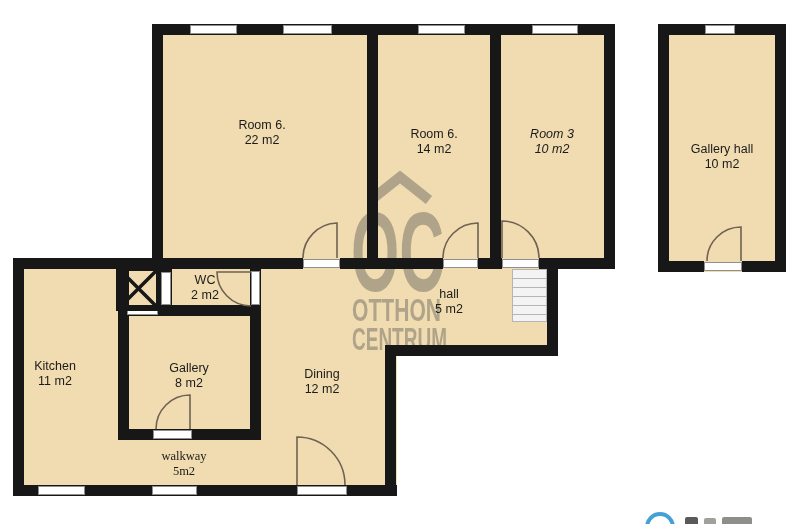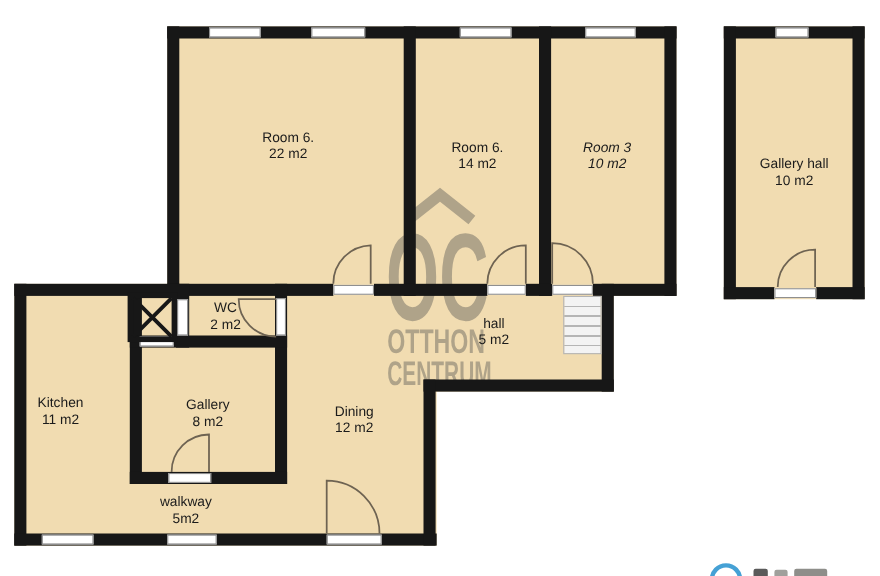--- a/index.html
+++ b/index.html
@@ -129,21 +129,21 @@
     <div>11 m2</div>
   </div>
   <div class="label" style="left:189px;top:376px;">
     <div>Gallery</div>
     <div>8 m2</div>
   </div>
   <div class="label" style="left:322px;top:382px;">
     <div>Dining</div>
     <div>12 m2</div>
   </div>
-  <div class="label" style="left:169px;top:464px;">
+  <div class="label" style="left:184px;top:464px;font-family:Liberation Serif, serif;">
     <div>walkway</div>
     <div>5m2</div>
   </div>
 
   <div class="plogo" style="left:645px;top:512px;width:130px;height:12px;">
     <div class="pcircle"></div>
     <div class="pfrag" style="left:40px;top:5px;width:13px;height:12px;background:#5a5a5a;"></div>
     <div class="pfrag" style="left:59px;top:6px;width:12px;height:11px;background:#a0a09c;"></div>
     <div class="pfrag" style="left:77px;top:5px;width:30px;height:12px;background:#8e8e8a;"></div>
   </div>

